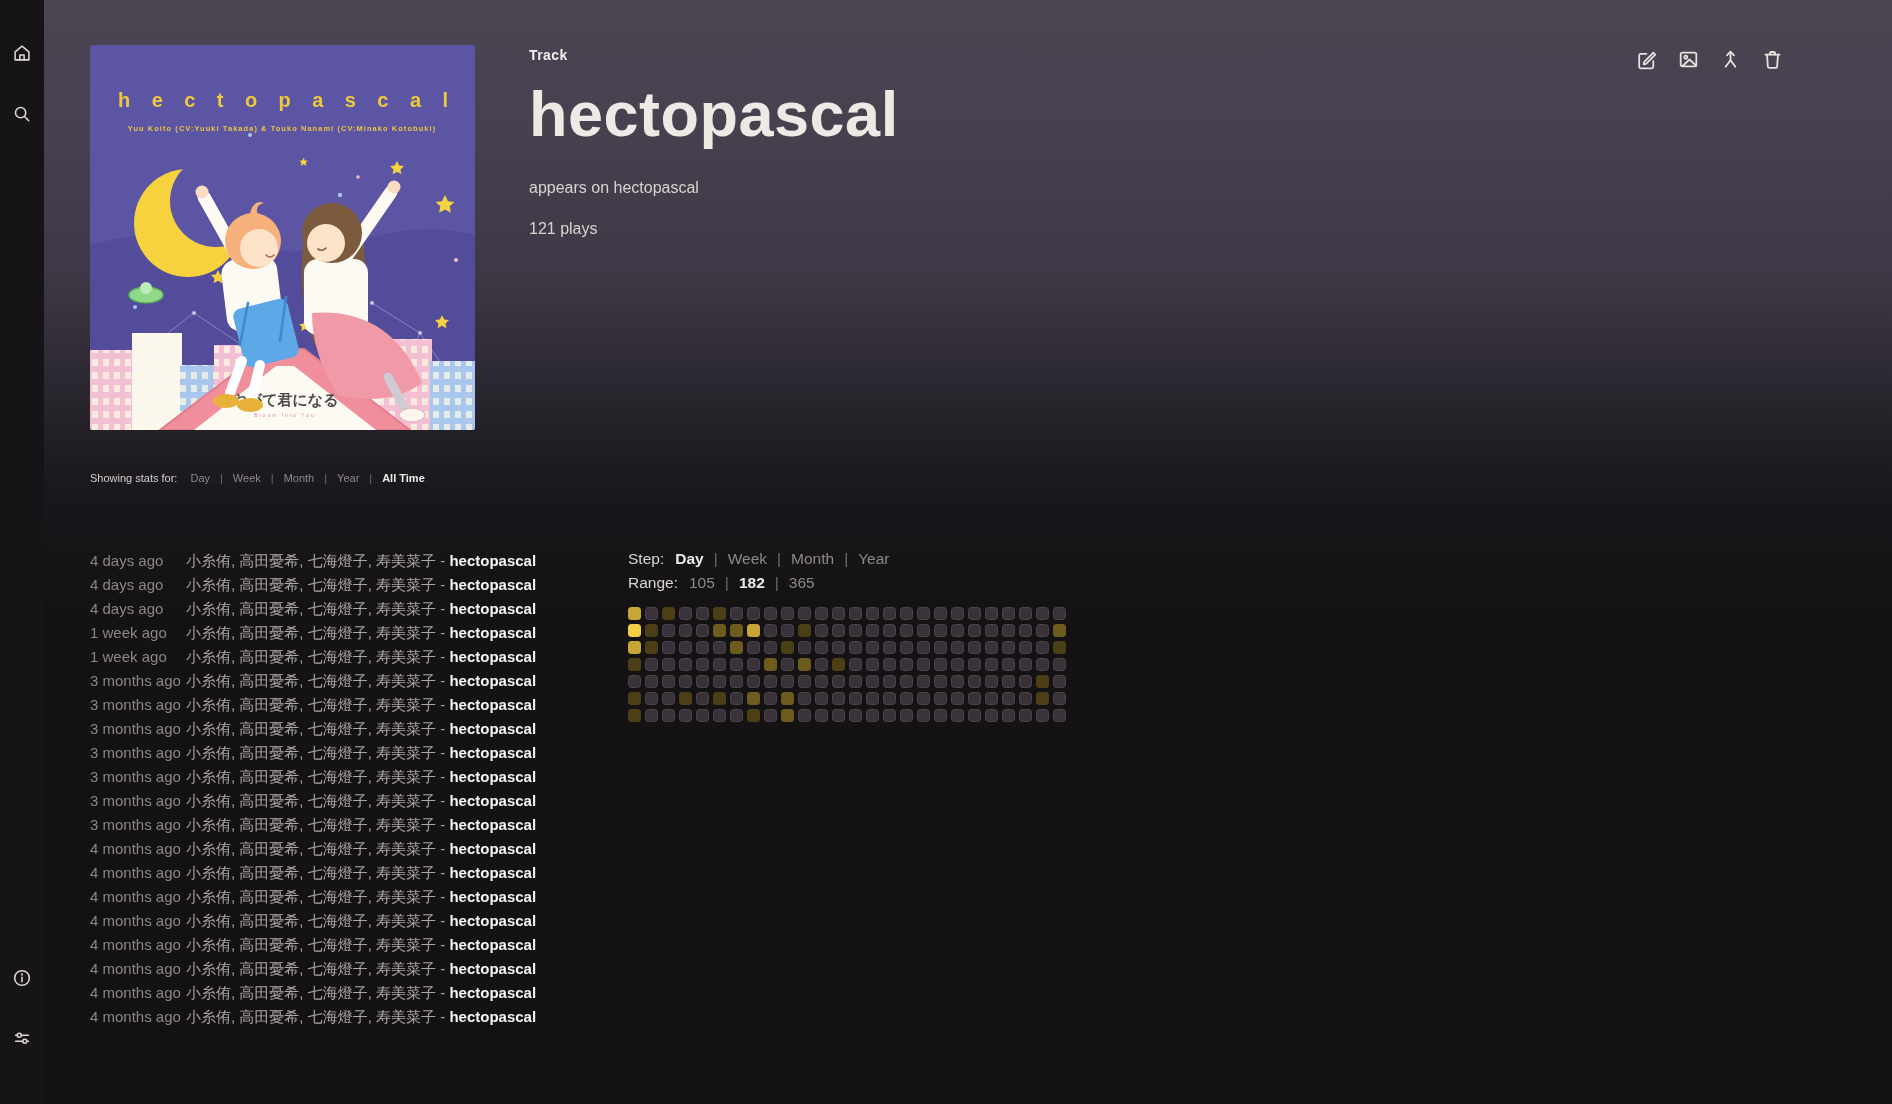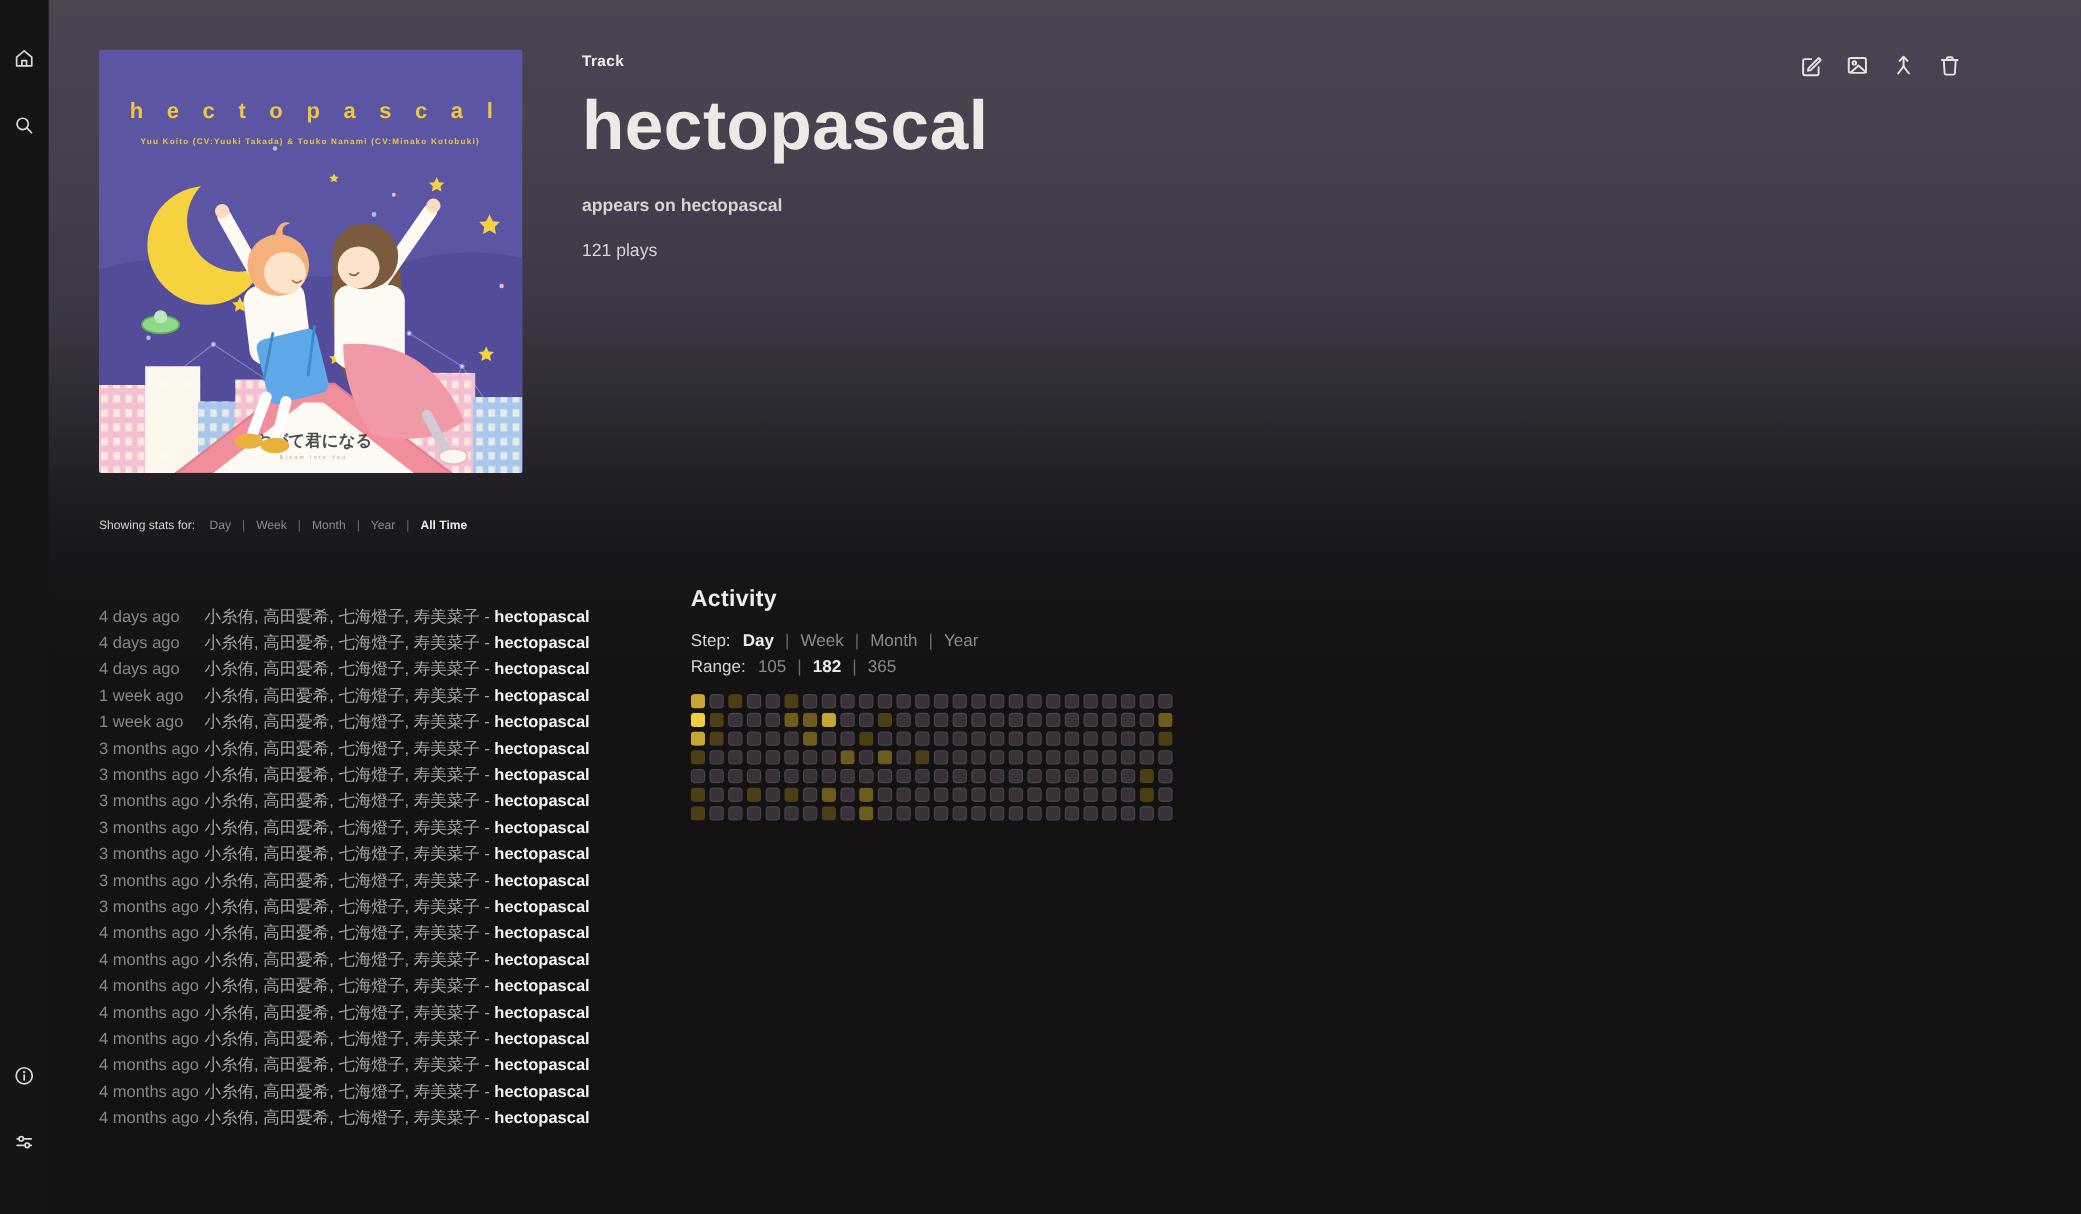--- a/index.html
+++ b/index.html
@@ -16,21 +16,21 @@
   
   .content{
     position:absolute;left:44px;top:0;width:1848px;height:1104px;
     background:linear-gradient(180deg,#4b4552 0%,#474150 10%,#3f3947 24%,#2f2b35 33%,#211e24 40%,#18161a 46%,#141213 55%,#131112 100%);
   }
   .cover{position:absolute;left:46px;top:45px;width:385px;height:385px;cursor:pointer;}
   .cover svg{width:100%;height:100%;display:block;border-radius:2px;}
   .track-info{position:absolute;left:462px;top:47px;margin-left:23px;}
   .type-label{font-size:14px;font-weight:700;letter-spacing:.4px;color:#f1efec;}
   .title{margin:18px 0 0;font-size:63px;font-weight:700;letter-spacing:.5px;color:#edeae5;line-height:1.05;}
-  .appears{margin-top:32px;font-size:16px;color:#d8d4d0;font-weight:bold;}
+  .appears{margin-top:32px;font-size:16px;color:#d8d4d0;}
   .appears a{color:#d8d4d0;text-decoration:none;cursor:pointer;}
   .plays{margin-top:23px;font-size:16px;color:#d8d4d0;}
   .actions{position:absolute;top:47px;right:107px;display:flex;gap:17px;}
   .action-btn{width:25px;height:25px;color:#e7e3df;cursor:pointer;}
   .action-btn svg{width:100%;height:100%;display:block;}
   
   .stats-row{position:absolute;left:46px;top:472px;font-size:11px;color:#d3cfcc;}
   .stats-row .lbl{margin-right:8px;}
   .opt{color:#8d898b;margin:0 5px;cursor:pointer;}
   .opt.sel{color:#eceae7;font-weight:700;}
@@ -321,21 +321,20 @@
               <td class="d"><span class="artist">小糸侑</span>, <span class="artist">高田憂希</span>, <span class="artist">七海燈子</span>, <span class="artist">寿美菜子</span> - <span class="tname">hectopascal</span></td>
             </tr>
             <tr>
               <td class="t">4 months ago</td>
               <td class="d"><span class="artist">小糸侑</span>, <span class="artist">高田憂希</span>, <span class="artist">七海燈子</span>, <span class="artist">寿美菜子</span> - <span class="tname">hectopascal</span></td>
             </tr>
           </tbody>
         </table>
     </div>
     <div class="col-right">
-      <h2>Activity</h2>
       <div class="act-line">
         <span class="lbl">Step:</span><span id="step-opts"><span class="opt sel">Day</span><span class="sep">|</span><span class="opt">Week</span><span class="sep">|</span><span class="opt">Month</span><span class="sep">|</span><span class="opt">Year</span></span>
       </div>
       <div class="act-line" style="margin-top:0;">
         <span class="lbl">Range:</span><span id="range-opts"><span class="opt">105</span><span class="sep">|</span><span class="opt sel">182</span><span class="sep">|</span><span class="opt">365</span></span>
       </div>
       <div id="heatmap">
           <div class="cell" style="background: rgb(200, 166, 54); border-color: transparent;"></div>
           <div class="cell" style="background: rgb(57, 50, 57); border-color: rgb(75, 68, 78);"></div>
           <div class="cell" style="background: rgb(76, 63, 22); border-color: transparent;"></div>

